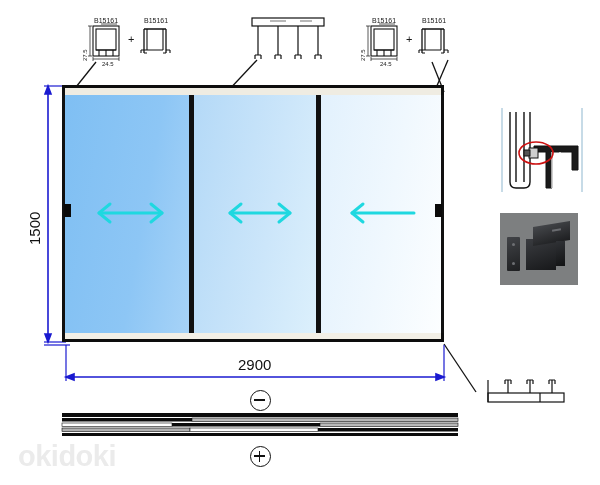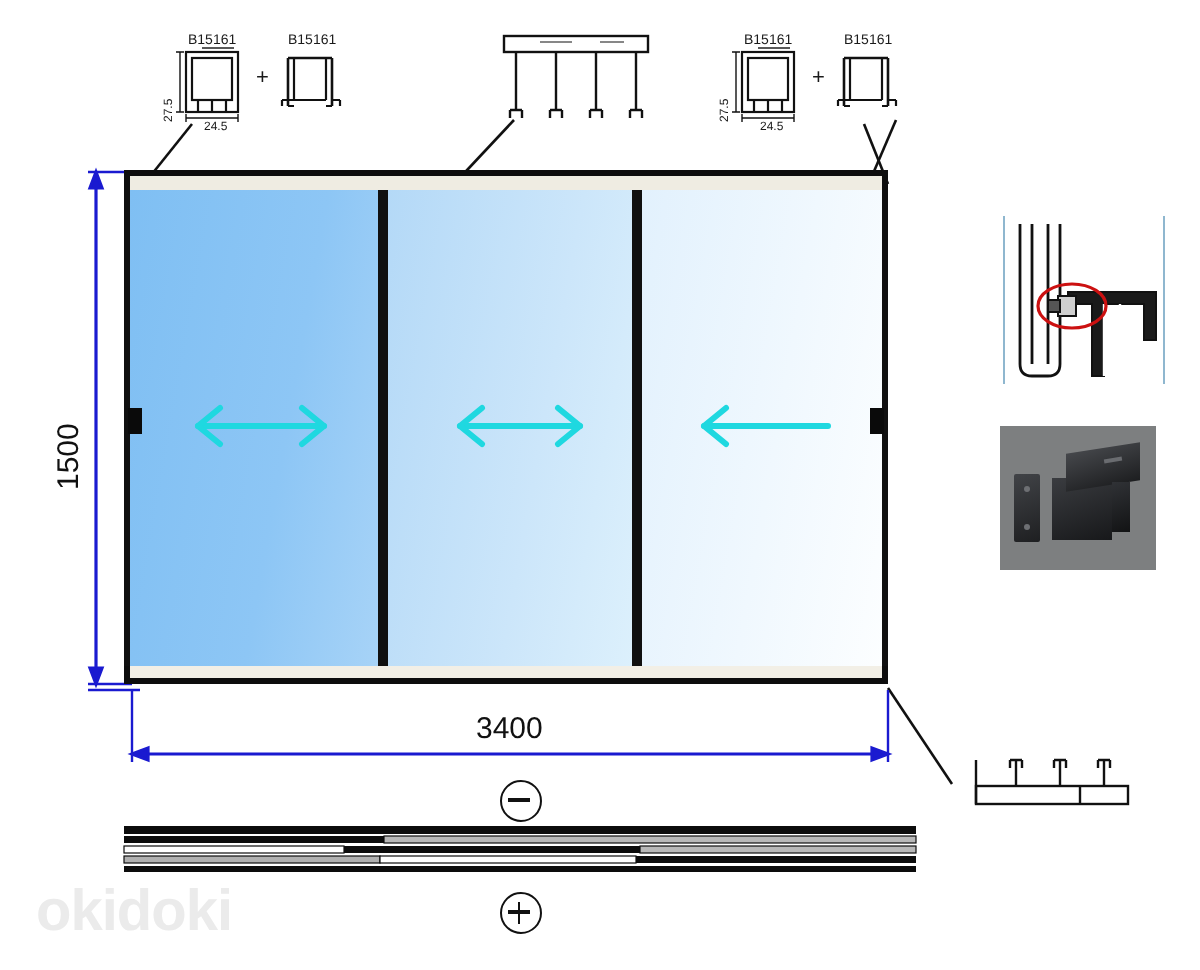--- a/index.html
+++ b/index.html
@@ -263,21 +263,21 @@
 
         <g>
           <line x1="290" y1="128" x2="352" y2="128"></line>
           <polyline points="301,119 290,128 301,137"></polyline>
         </g>
       </g>
     </svg>
   </div>
 
   <div class="abs dimbig" id="dim-height-text" style="left:26px; top:245px;">1500</div>
-  <div class="abs dimbig" style="left:238px; top:356px;">3400</div>
+  <div class="abs dimbig" style="left:238px; top:356px;">2900</div>
 
   <svg class="abs" style="left:60px; top:408px; width:400px; height:36px;" viewBox="0 0 400 36">
     <g>
 
       <rect x="2" y="5" width="396" height="4" fill="#0c0c0c"></rect>
       <rect x="2" y="10" width="130" height="3.5" fill="#0c0c0c"></rect>
       <rect x="132" y="10" width="266" height="3.5" fill="#b8b8b8" stroke="#0c0c0c" stroke-width="0.6"></rect>
       <rect x="2" y="15" width="110" height="3.5" fill="#ffffff" stroke="#0c0c0c" stroke-width="0.6"></rect>
       <rect x="112" y="15" width="148" height="3.5" fill="#0c0c0c"></rect>
       <rect x="260" y="15" width="138" height="3.5" fill="#b8b8b8" stroke="#0c0c0c" stroke-width="0.6"></rect>

